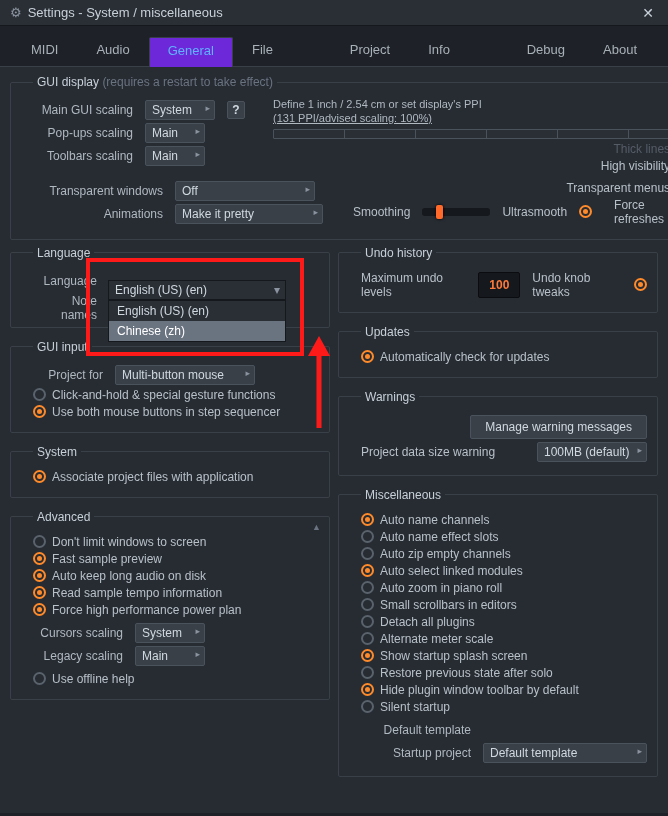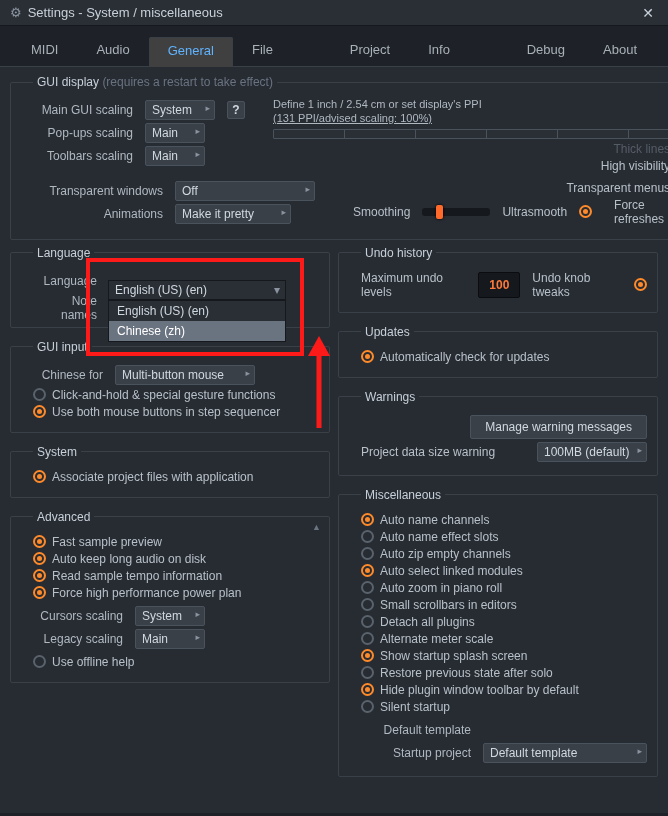--- a/index.html
+++ b/index.html
@@ -33,21 +33,21 @@
     padding: 5px 18px 9px 18px;
     color: #a8b0b8;
     cursor: pointer;
     border: 1px solid transparent;
     border-bottom: none;
     font-size: 13px;
   }
   .tab.active {
     color: #5fb3ff;
     border-color: #3a4048;
-    background: #404040;
+    background: #6d28d9;
     border-radius: 2px 2px 0 0;
     position: relative;
     top: 1px;
   }
   .content {
     padding: 8px 10px;
     background: #272c33;
     height: calc(100% - 26px - 44px);
     overflow: hidden;
   }
@@ -244,21 +244,21 @@
       </div>
     </div>
     <div style="display:flex;gap:10px;margin-top:2px">
       <div style="width:310px">
         <div class="row">
           <span class="rlabel" style="width:130px">Transparent windows</span>
           <span class="dropdown" style="width:140px">Off</span>
         </div>
         <div class="row">
           <span class="rlabel" style="width:130px">Animations</span>
-          <span class="dropdown" style="width:116px">Make it pretty</span>
+          <span class="dropdown" style="width:148px">Make it pretty</span>
         </div>
       </div>
       <div style="flex:1">
         <div class="rightopt">
           <span>Transparent menus</span>
           <span class="radio on"></span>
         </div>
         <div class="row" style="justify-content:flex-start">
           <span>Smoothing</span>
           <div class="sliderbox">
@@ -283,21 +283,21 @@
           <span class="rlabel" style="width:64px">Language</span>
         </div>
         <div class="row">
           <span class="rlabel" style="width:64px">Note names</span>
         </div>
       </fieldset>
 
       <fieldset>
         <legend>GUI input</legend>
         <div class="row">
-          <span class="rlabel" style="width:70px">Chinese for</span>
+          <span class="rlabel" style="width:70px">Project for</span>
           <span class="dropdown" style="width:140px">Multi-button mouse</span>
         </div>
         <div class="checkrow">
           <span class="radio"></span>
           <span>Click-and-hold &amp; special gesture functions</span>
         </div>
         <div class="checkrow">
           <span class="radio on"></span>
           <span>Use both mouse buttons in step sequencer</span>
         </div>
@@ -308,20 +308,24 @@
         <div class="checkrow">
           <span class="radio on"></span>
           <span>Associate project files with application</span>
         </div>
       </fieldset>
 
       <fieldset>
         <legend>Advanced</legend>
         <span class="collapse-arrow">▲</span>
         <div id="adv-items">
+            <div class="checkrow">
+              <span class="radio"></span>
+              <span>Don't limit windows to screen</span>
+            </div>
             <div class="checkrow">
               <span class="radio on"></span>
               <span>Fast sample preview</span>
             </div>
             <div class="checkrow">
               <span class="radio on"></span>
               <span>Auto keep long audio on disk</span>
             </div>
             <div class="checkrow">
               <span class="radio on"></span>

